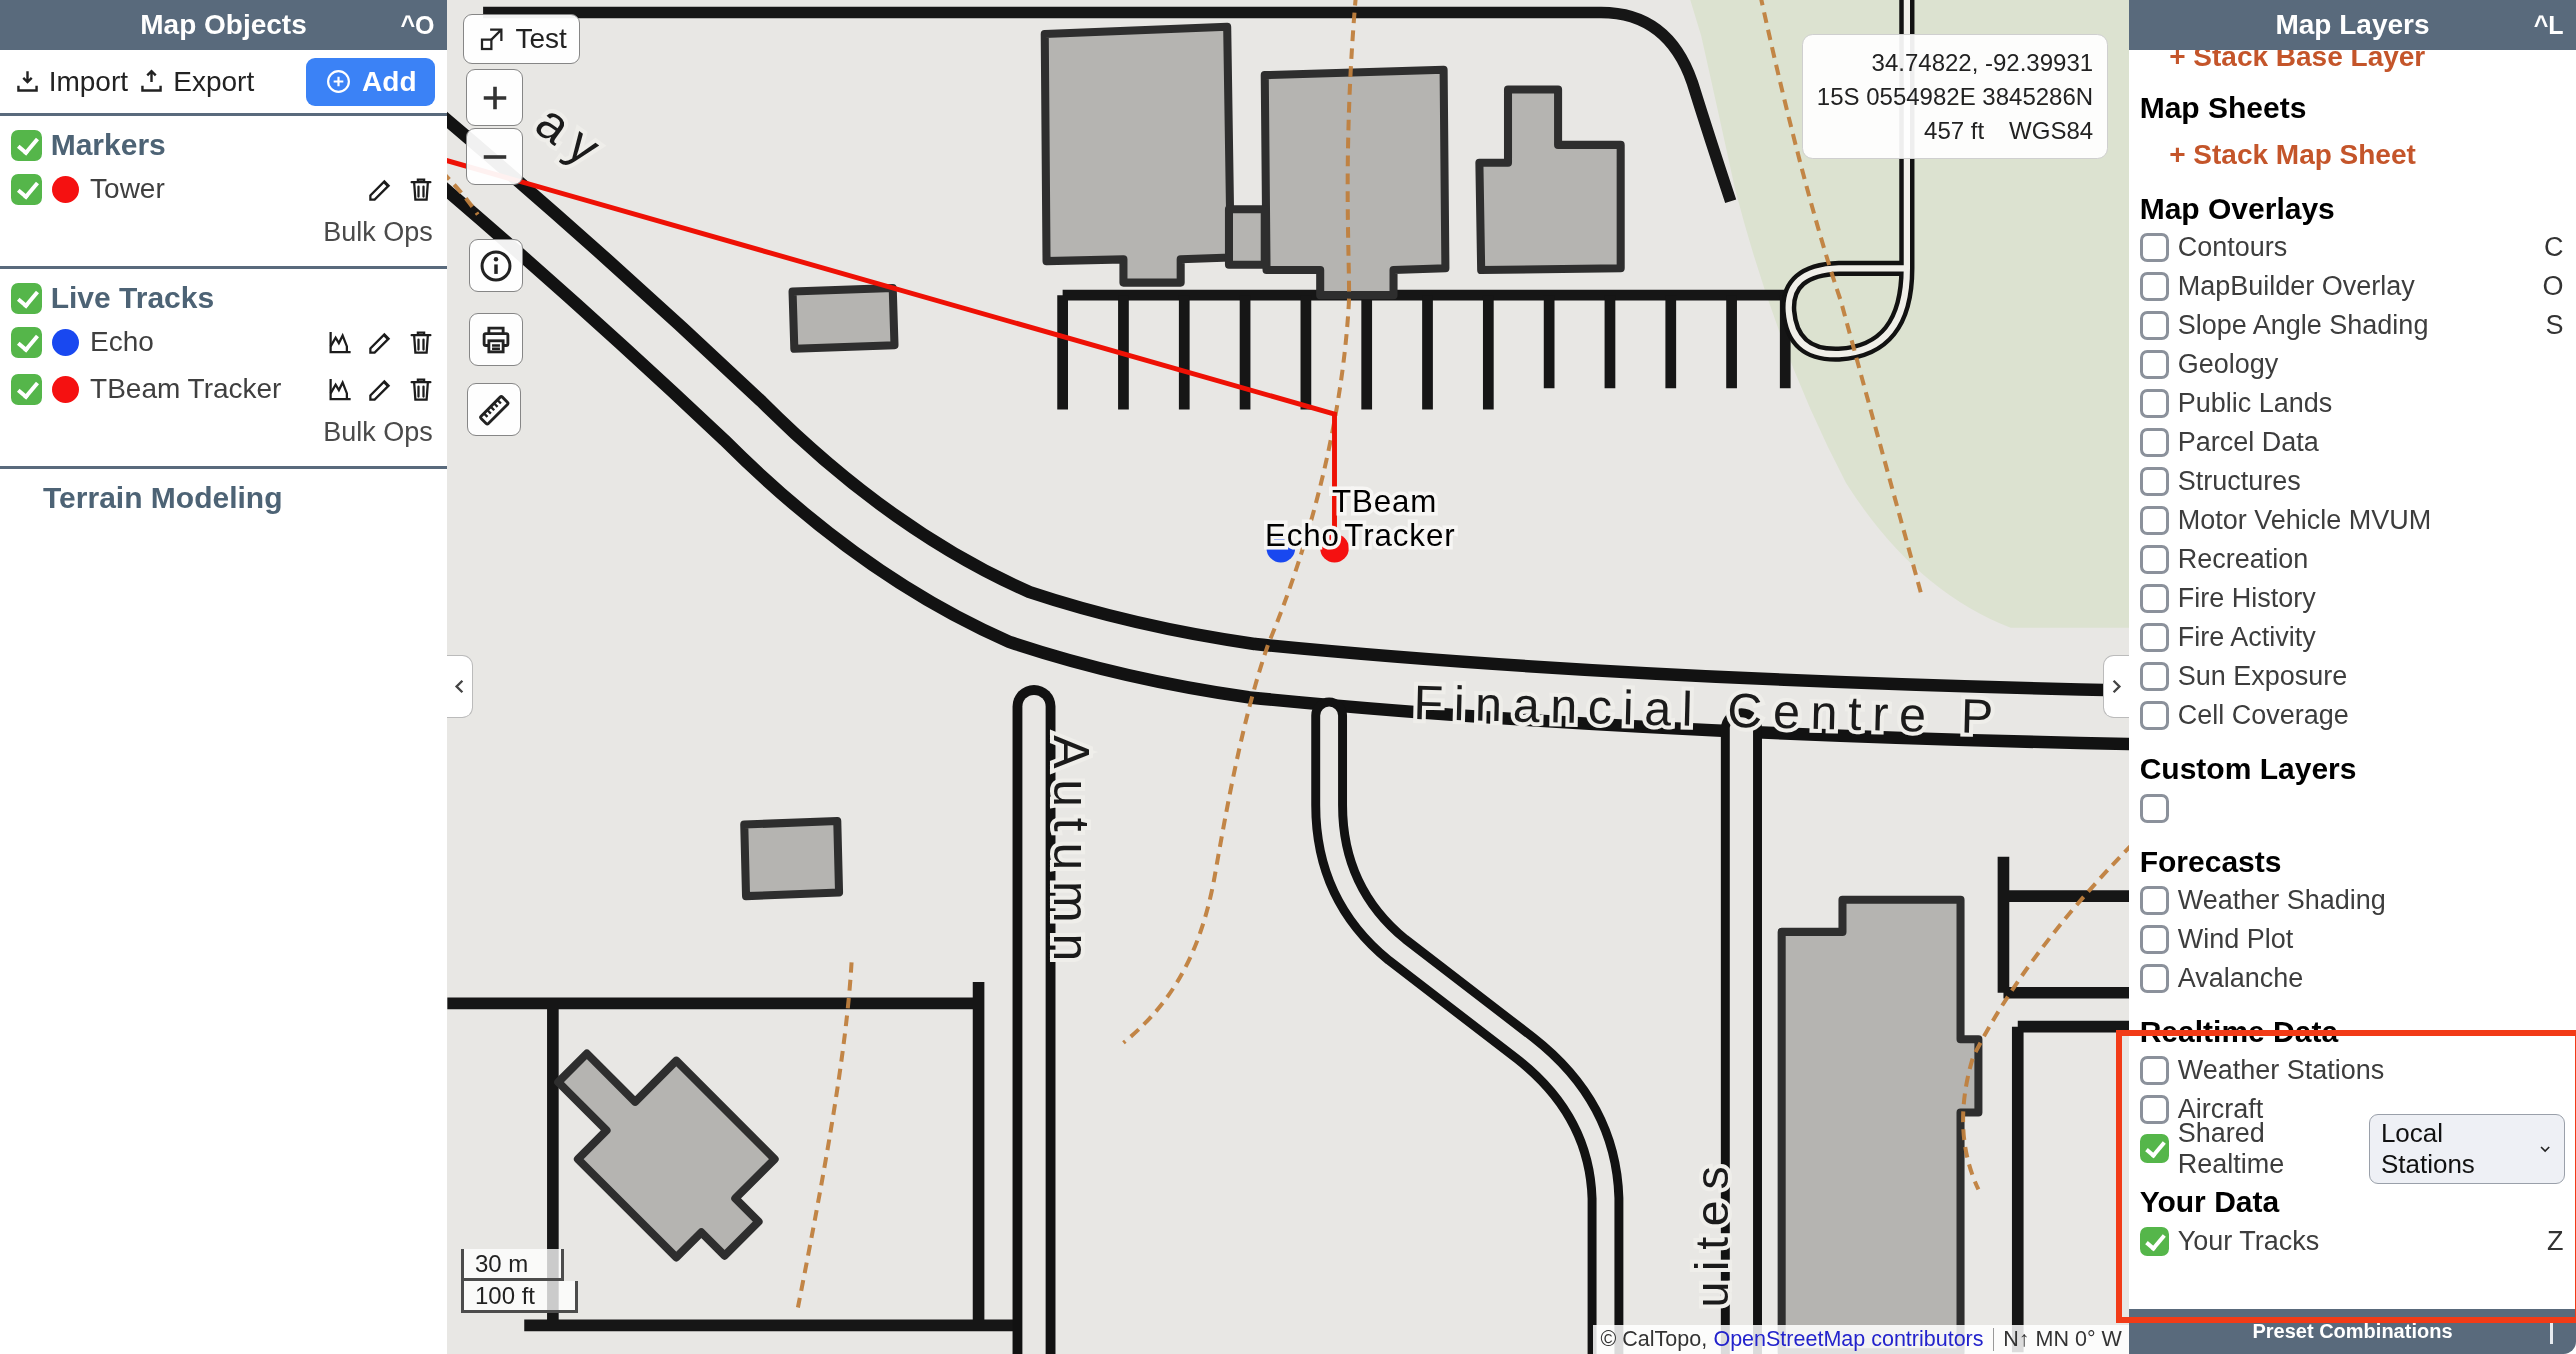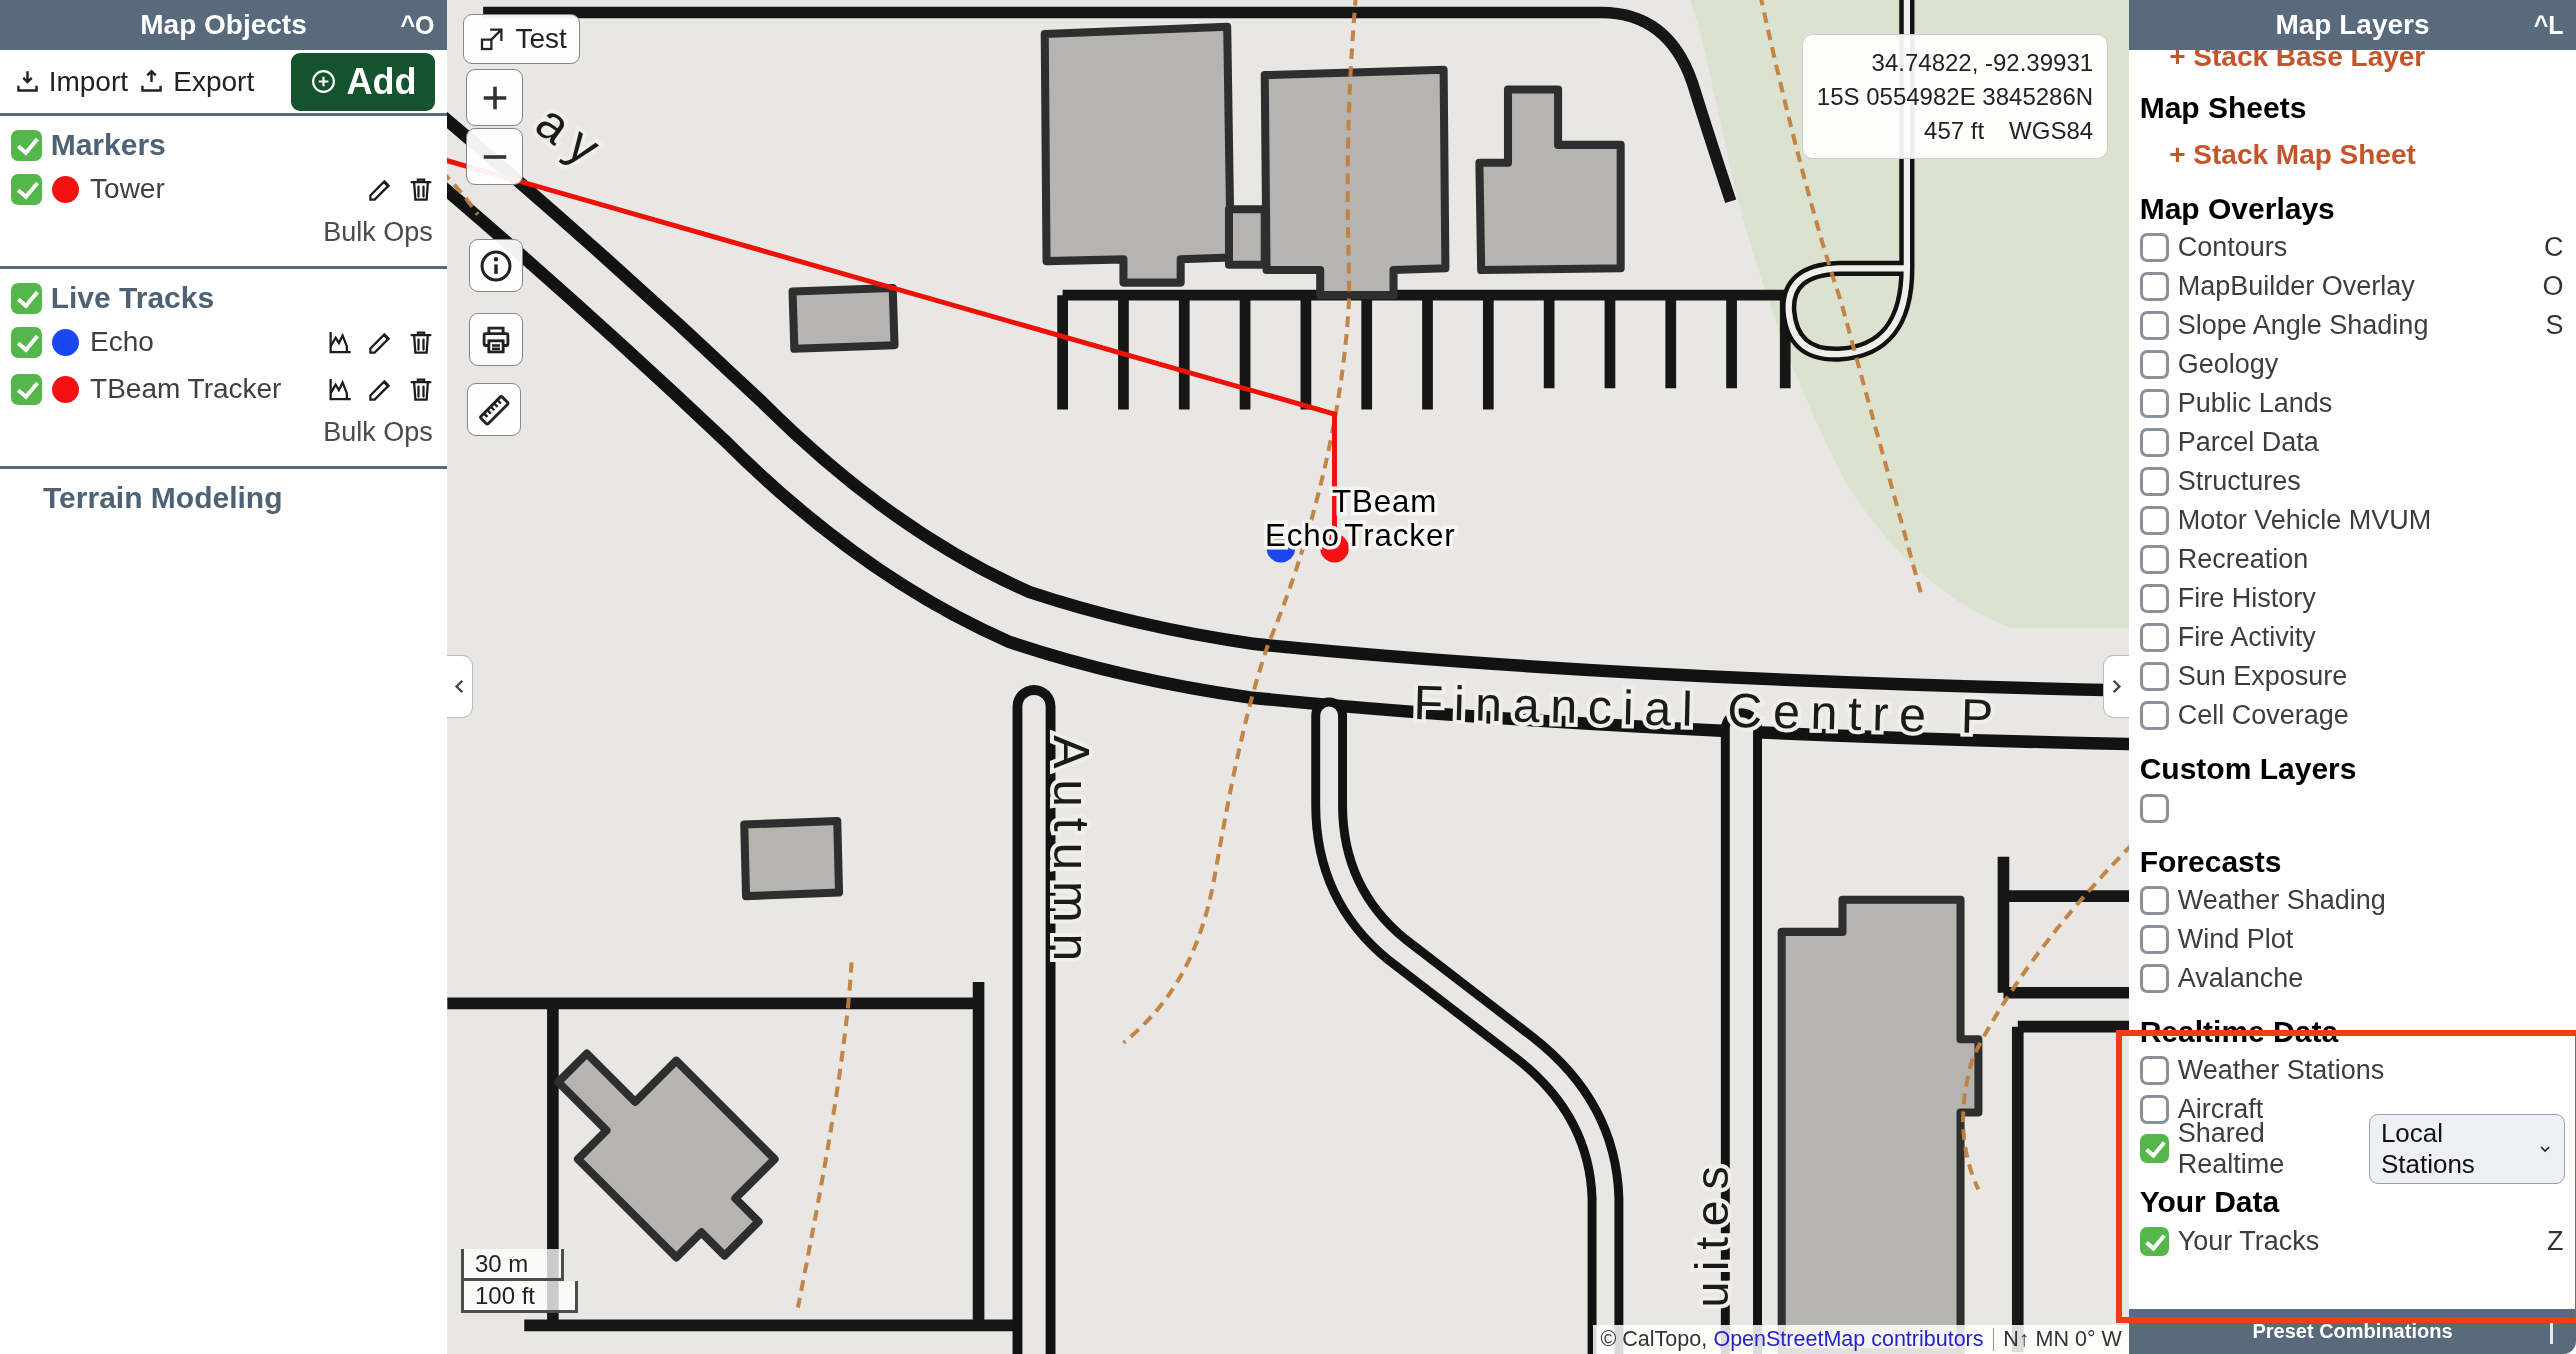--- a/index.html
+++ b/index.html
@@ -16,22 +16,22 @@
   .cb.checked{background:#55b64a;border-color:#55b64a;}
   .cb.checked::after{content:"";position:absolute;left:8px;top:1.8px;width:8px;height:16px;
       border:solid #fff;border-width:0 4.5px 4.5px 0;transform:rotate(40deg);}
   .icon-btn{display:inline-flex;align-items:center;justify-content:center;cursor:pointer;}
   svg.ic{display:block;}
 
   
   .left-sidebar{position:absolute;left:0;top:0;width:447px;height:1354px;background:#fff;z-index:5;}
   .lp-toolbar{margin-top:50px;height:63px;display:flex;align-items:center;padding:0 12.5px;gap:9px;}
   .tool-link{display:flex;align-items:center;gap:7.2px;font-size:28px;color:#222;cursor:pointer;}
-  .add-btn{margin-left:auto;display:flex;align-items:center;gap:9px;background:#14532d;color:#fff;
-    font-size:36px;font-weight:bold;padding:8px 18px;border-radius:9px;cursor:pointer;}
+  .add-btn{margin-left:auto;display:flex;align-items:center;gap:9px;background:#3b82f6;color:#fff;
+    font-size:28px;font-weight:bold;padding:8px 18px;border-radius:9px;cursor:pointer;}
   .hdiv{height:2.7px;background:#596a7c;}
   .obj-section{padding:9px 0 14.3px;}
   .obj-heading{height:41px;display:flex;align-items:center;gap:9px;padding:0 10.7px;}
   .obj-heading .htxt{font-size:30px;font-weight:bold;color:#4d6375;}
   .obj-row{height:47px;display:flex;align-items:center;gap:10.7px;padding:0 10.7px;}
   .dot{width:27px;height:27px;border-radius:50%;flex:0 0 auto;}
   .sq{width:29px;height:29px;border-radius:3.6px;flex:0 0 auto;}
   .obj-label{font-size:28px;color:#3f3f3f;}
   .obj-label.dim{color:#bcbcbc;}
   .row-icons{margin-left:auto;display:flex;align-items:center;gap:10.7px;}

